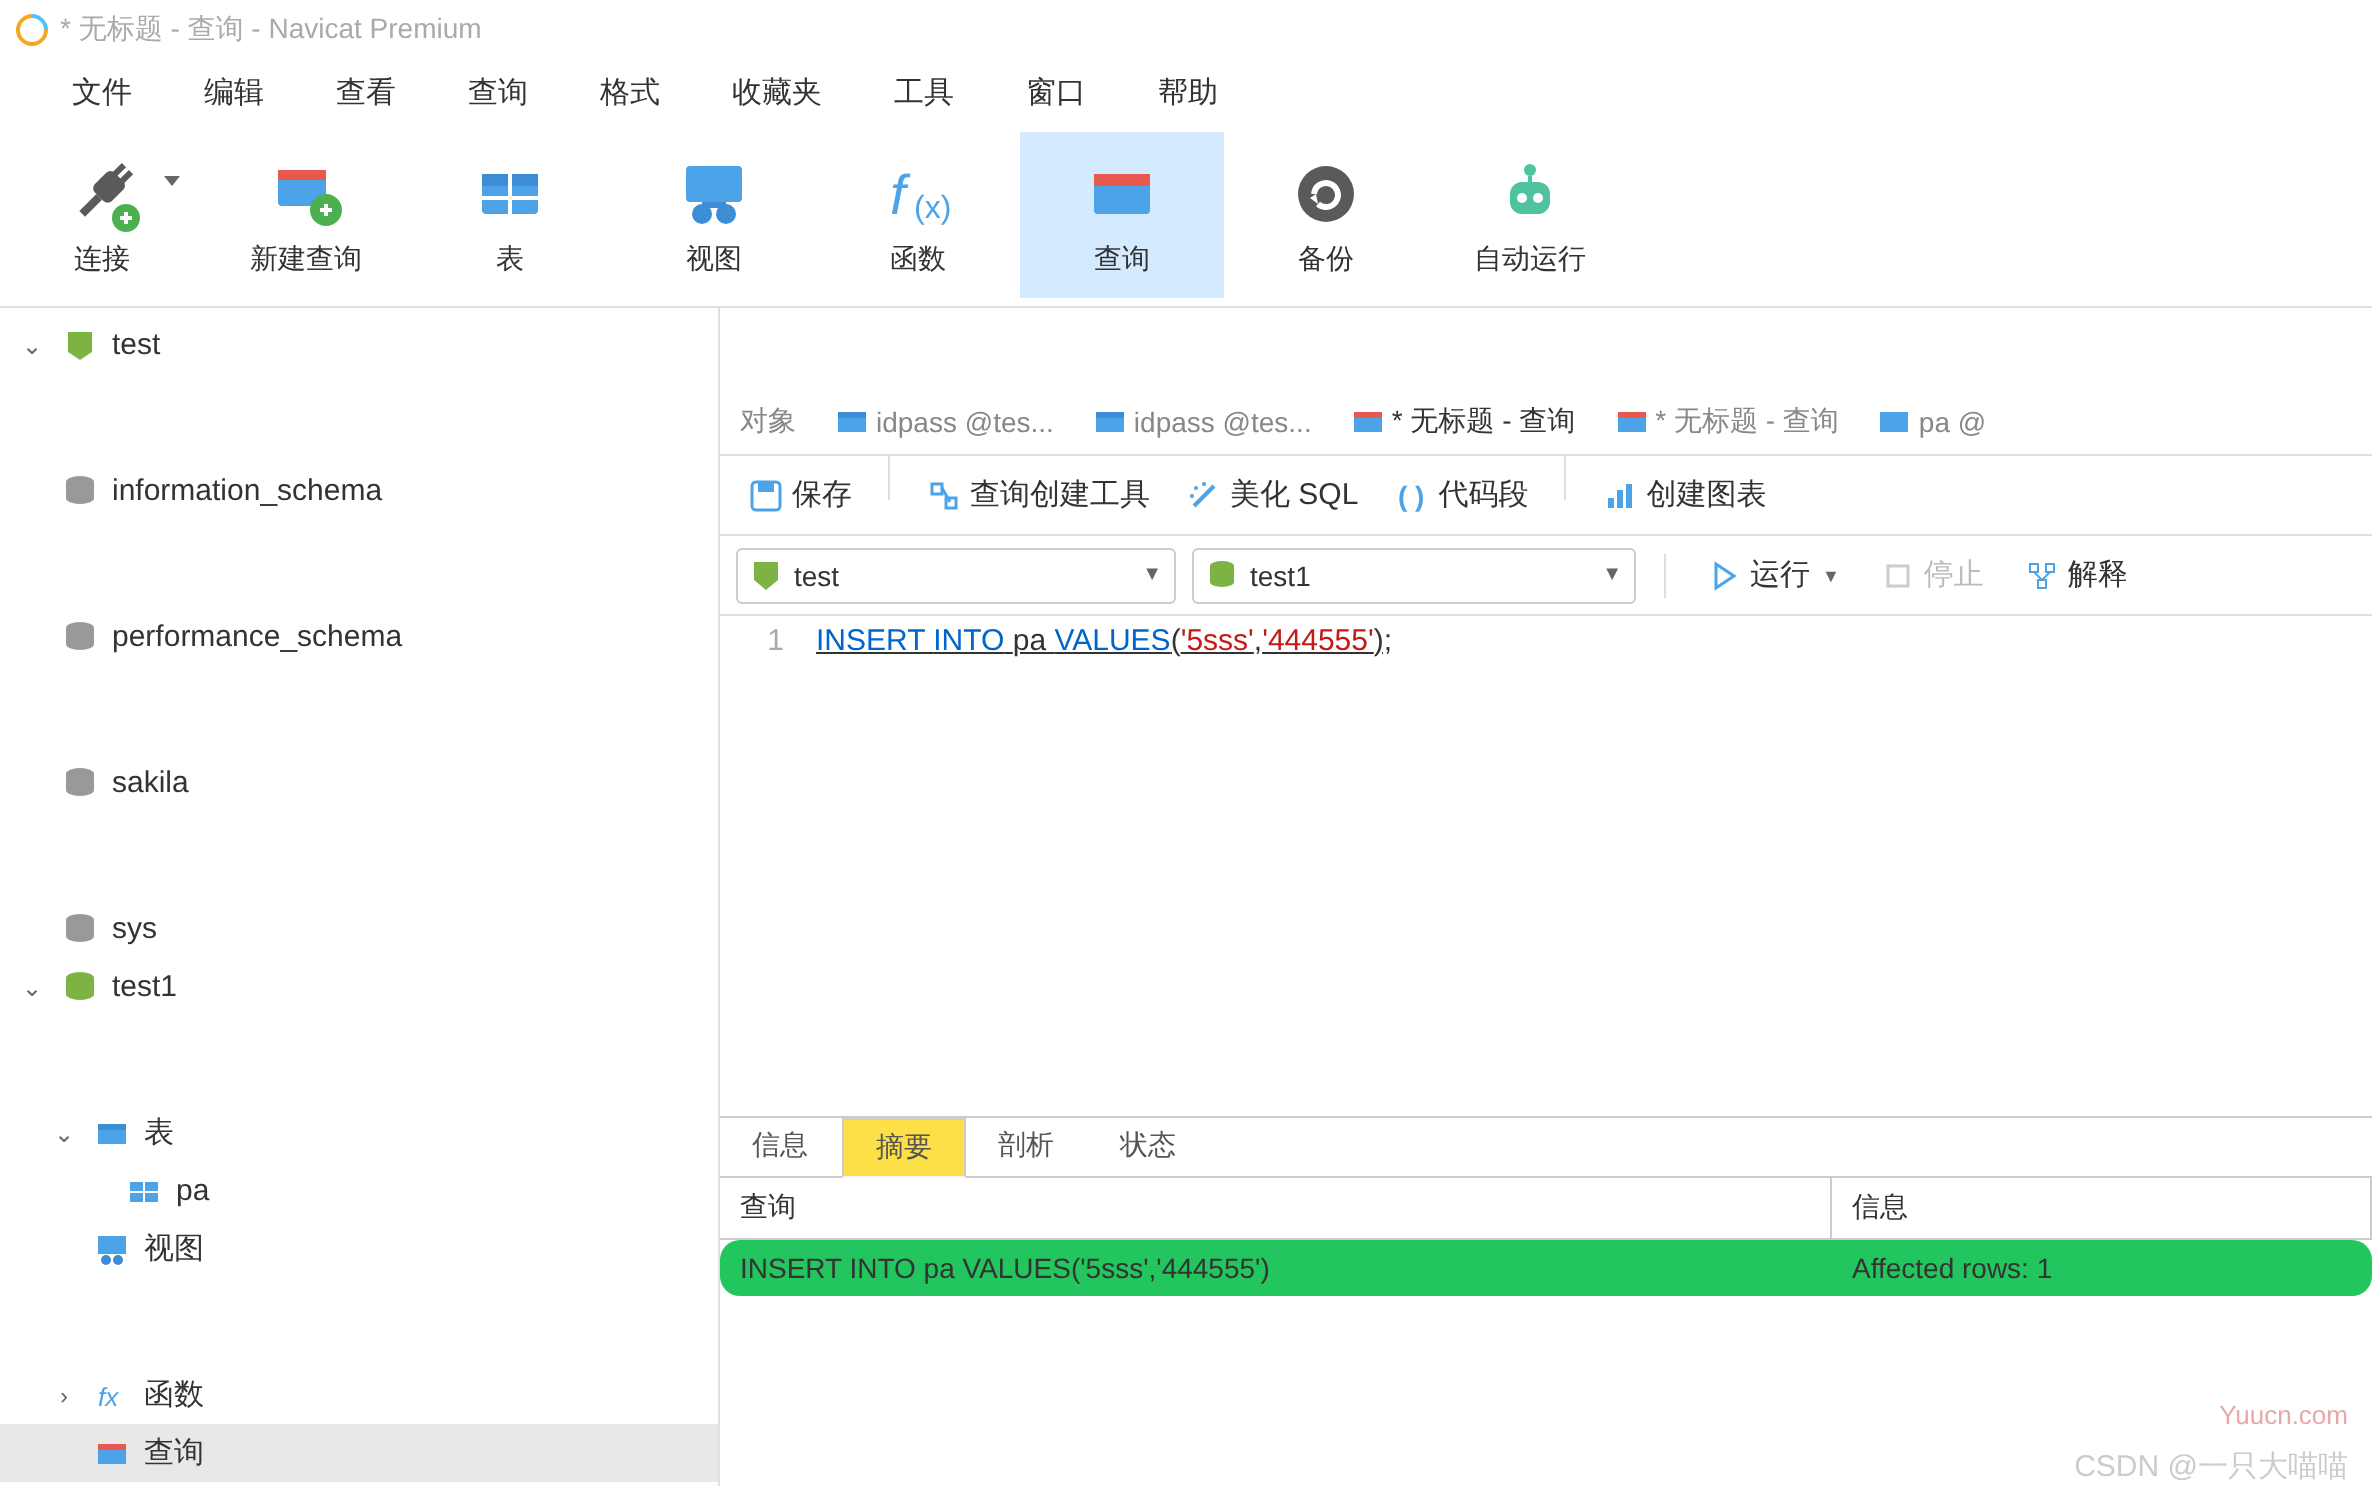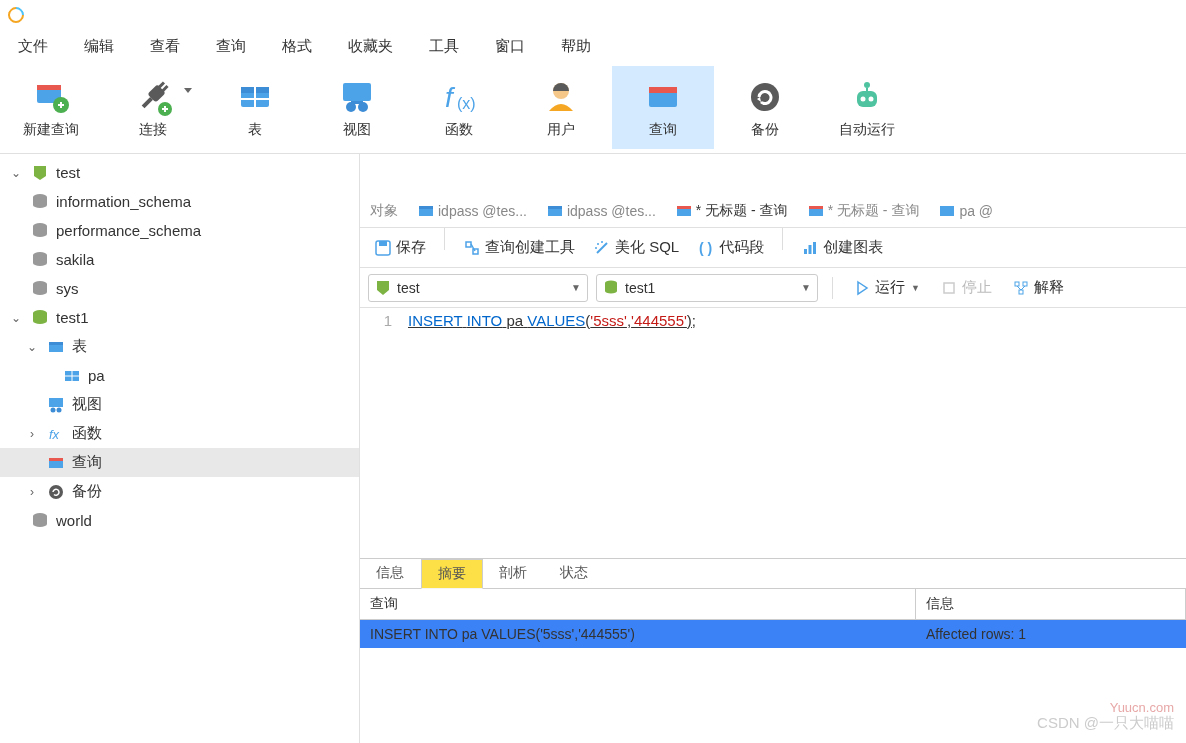--- a/index.html
+++ b/index.html
@@ -3,39 +3,39 @@
 <meta charset="utf-8">
 <style>
 * { box-sizing: border-box; margin: 0; padding: 0; font-family: "Microsoft YaHei", Arial, sans-serif; }
 body { width: 1186px; height: 743px; background: #fff; overflow: hidden; font-size: 14px; color: #333; }
 
 
 .titlebar { height: 30px; display: flex; align-items: center; padding: 0 8px; color: #aaa; font-size: 14px; gap: 6px; }
 .app-logo { width: 16px; height: 16px; border: 2px solid #f5a623; border-radius: 50%; border-top-color: #4fc3f7; transform: rotate(45deg); }
 
 
-.menubar { height: 32px; display: flex; align-items: center; padding: 0 2px; gap: 4px; text-align: center; }
+.menubar { height: 32px; display: flex; align-items: center; padding: 0 20px; gap: 4px; text-align: center; }
 .menu-item { padding: 4px 16px; font-size: 15px; color: #333; cursor: pointer; }
 
 
 .toolbar { height: 92px; display: flex; border-bottom: 1px solid #e0e0e0; padding: 4px 0; }
 .tool-btn { width: 102px; display: flex; flex-direction: column; align-items: center; justify-content: center; padding: 8px 4px; cursor: pointer; position: relative; }
 .tool-btn.active { background: #d4eaff; }
 .tool-icon { width: 40px; height: 40px; display: flex; align-items: center; justify-content: center; margin-bottom: 4px; }
 .tool-label { font-size: 14px; color: #333; }
 .tool-btn .dropdown { position: absolute; right: 12px; top: 22px; width: 0; height: 0; border-left: 4px solid transparent; border-right: 4px solid transparent; border-top: 5px solid #666; }
 
 
 .main { display: flex; height: calc(743px - 30px - 32px - 92px); }
 .sidebar { width: 360px; border-right: 1px solid #e0e0e0; overflow: auto; padding-top: 4px; }
 .tree-item { display: flex; align-items: center; height: 29px; padding-left: 8px; cursor: pointer; font-size: 15px; }
 .tree-item.selected { background: #e8e8e8; }
 .tree-toggle { width: 16px; height: 16px; display: inline-flex; align-items: center; justify-content: center; color: #666; font-size: 12px; }
 .tree-icon { width: 20px; height: 20px; margin: 0 6px; display: inline-flex; align-items: center; justify-content: center; }
-.indent1 { padding-left: 24px; }
+.indent1 { padding-left: 24px; margin-top: 44px; }
 .indent2 { padding-left: 40px; }
 .indent3 { padding-left: 56px; }
 
 
 .content { flex: 1; display: flex; flex-direction: column; }
 .tabs { height: 34px; display: flex; align-items: center; border-bottom: 1px solid #e0e0e0; margin-top: 40px; }
 .tab { padding: 6px 10px; color: #888; display: flex; align-items: center; gap: 4px; font-size: 14px; cursor: pointer; }
 .tab.active { color: #333; }
 .tab-icon { width: 16px; height: 16px; display: inline-flex; align-items: center; justify-content: center; }
 
@@ -62,82 +62,83 @@
 
 .results { height: 185px; border-top: 1px solid #ccc; display: flex; flex-direction: column; }
 .result-tabs { height: 30px; display: flex; border-bottom: 1px solid #ccc; background: #fff; }
 .rtab { padding: 5px 16px; font-size: 14px; color: #555; cursor: pointer; border-right: 1px solid transparent; }
 .rtab.active { background: #fde047; border: 1px solid #ccc; border-bottom: 1px solid #f5f5f5; margin-bottom: -1px; }
 .result-table { flex: 1; overflow: auto; }
 .result-header { display: flex; border-bottom: 1px solid #ccc; background: #fff; }
 .rhcell { padding: 6px 10px; font-size: 14px; border-right: 1px solid #ccc; }
 .rhcell.q { flex: 1; }
 .rhcell.i { width: 270px; }
-.result-row { display: flex; background: #3b82f6; }
+.result-row { display: flex; background: #22c55e; border-radius: 10px; }
 .rcell { padding: 6px 10px; font-size: 14px; }
 .rcell.q { flex: 1; }
 .rcell.i { width: 270px; }
 
 .watermark1 { position: absolute; right: 12px; bottom: 28px; color: #e8a8a8; font-size: 13px; }
-.watermark2 { position: absolute; right: 12px; bottom: 10px; color: #ccc; font-size: 15px; }
+.watermark2 { position: absolute; right: 12px; bottom: 0; color: #ccc; font-size: 15px; }
 
 svg { display: block; }
 </style>
 </head>
 <body>
 
 <div class="titlebar">
   <span class="app-logo"></span>
+  <span>* 无标题 - 查询 - Navicat Premium</span>
 </div>
 
 <div class="menubar">
   <div class="menu-item">文件</div>
   <div class="menu-item">编辑</div>
   <div class="menu-item">查看</div>
   <div class="menu-item">查询</div>
   <div class="menu-item">格式</div>
   <div class="menu-item">收藏夹</div>
   <div class="menu-item">工具</div>
   <div class="menu-item">窗口</div>
   <div class="menu-item">帮助</div>
 </div>
 
 <div class="toolbar">
   <div class="tool-btn">
     <div class="tool-icon">
       <svg width="40" height="40" viewBox="0 0 40 40">
-          <rect x="6" y="8" width="24" height="18" rx="2" fill="#4da3e8"></rect>
-          <rect x="6" y="8" width="24" height="5" fill="#e8584f"></rect>
-          <circle cx="30" cy="28" r="8" fill="#4caf50"></circle>
-          <rect x="27" y="27" width="6" height="2" fill="#fff"></rect>
-          <rect x="29" y="25" width="2" height="6" fill="#fff"></rect>
-        </svg>
-    </div>
-    <div class="tool-label">新建查询</div>
-  </div>
-  <div class="tool-btn">
-    <div class="tool-icon">
-      <svg width="40" height="40" viewBox="0 0 40 40">
           <g transform="rotate(45 20 20)">
             <rect x="14" y="8" width="12" height="14" rx="3" fill="#5a5a5a"></rect>
             <rect x="16" y="2" width="3" height="8" fill="#5a5a5a"></rect>
             <rect x="21" y="2" width="3" height="8" fill="#5a5a5a"></rect>
             <rect x="18" y="22" width="4" height="12" fill="#5a5a5a"></rect>
           </g>
           <circle cx="32" cy="32" r="7" fill="#4caf50"></circle>
           <rect x="29" y="31" width="6" height="2" fill="#fff"></rect>
           <rect x="31" y="29" width="2" height="6" fill="#fff"></rect>
         </svg>
     </div>
     <div class="tool-label">连接</div>
     <div class="dropdown"></div>
   </div>
   <div class="tool-btn">
     <div class="tool-icon">
       <svg width="40" height="40" viewBox="0 0 40 40">
+          <rect x="6" y="8" width="24" height="18" rx="2" fill="#4da3e8"></rect>
+          <rect x="6" y="8" width="24" height="5" fill="#e8584f"></rect>
+          <circle cx="30" cy="28" r="8" fill="#4caf50"></circle>
+          <rect x="27" y="27" width="6" height="2" fill="#fff"></rect>
+          <rect x="29" y="25" width="2" height="6" fill="#fff"></rect>
+        </svg>
+    </div>
+    <div class="tool-label">新建查询</div>
+  </div>
+  <div class="tool-btn">
+    <div class="tool-icon">
+      <svg width="40" height="40" viewBox="0 0 40 40">
           <rect x="6" y="10" width="28" height="20" rx="2" fill="#4da3e8"></rect>
           <rect x="6" y="10" width="28" height="6" fill="#3d8dd6"></rect>
           <line x1="20" y1="10" x2="20" y2="30" stroke="#fff" stroke-width="2"></line>
           <line x1="6" y1="22" x2="34" y2="22" stroke="#fff" stroke-width="2"></line>
         </svg>
     </div>
     <div class="tool-label">表</div>
   </div>
   <div class="tool-btn">
     <div class="tool-icon">
@@ -151,30 +152,20 @@
     <div class="tool-label">视图</div>
   </div>
   <div class="tool-btn">
     <div class="tool-icon">
       <svg width="40" height="40" viewBox="0 0 40 40">
           <text x="6" y="30" font-family="serif" font-style="italic" font-size="28" fill="#4da3e8">f</text>
           <text x="18" y="32" font-size="16" fill="#4da3e8">(x)</text>
         </svg>
     </div>
     <div class="tool-label">函数</div>
-  </div>
-  <div class="tool-btn">
-    <div class="tool-icon">
-      <svg width="40" height="40" viewBox="0 0 40 40">
-          <circle cx="20" cy="14" r="8" fill="#f5c88a"></circle>
-          <path d="M20 6 a8 8 0 0 1 8 8 h-16 a8 8 0 0 1 8-8" fill="#5a5a5a"></path>
-          <path d="M8 34 q12 -14 24 0 z" fill="#f5a623"></path>
-        </svg>
-    </div>
-    <div class="tool-label">用户</div>
   </div>
   <div class="tool-btn active">
     <div class="tool-icon">
       <svg width="40" height="40" viewBox="0 0 40 40">
           <rect x="6" y="10" width="28" height="20" rx="2" fill="#4da3e8"></rect>
           <rect x="6" y="10" width="28" height="6" fill="#e8584f"></rect>
         </svg>
     </div>
     <div class="tool-label">查询</div>
   </div>

